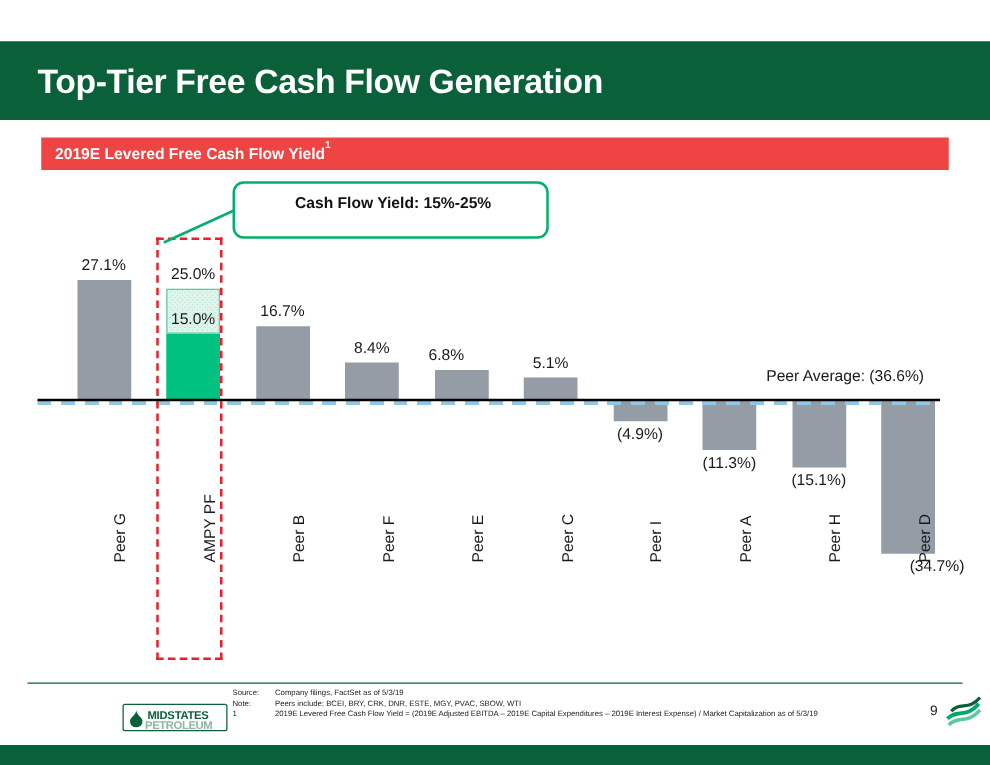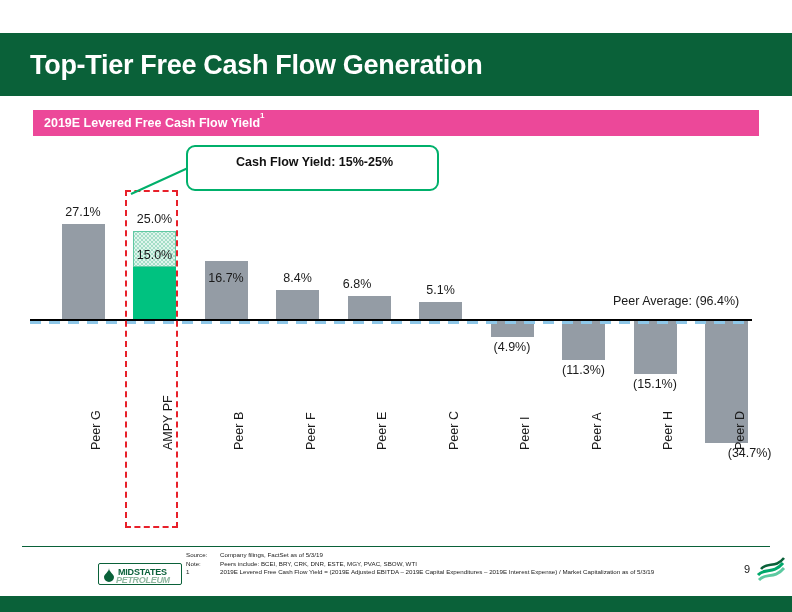--- a/index.html
+++ b/index.html
@@ -20,21 +20,21 @@
   .title-text{
     position:absolute;left:30px;top:50px;
     font-size:27px;font-weight:bold;color:#ffffff;
     letter-spacing:-0.3px;
     white-space:nowrap;
   }
 
   
   .subtitle-bar{
     position:absolute;left:33px;top:110px;width:726px;height:26px;
-    background:#ec4899;
+    background:#ef4444;
   }
   .subtitle-text{
     position:absolute;left:11px;top:5px;
     font-size:12.5px;font-weight:bold;color:#ffffff;
     white-space:nowrap;
   }
   .subtitle-text sup{font-size:8px;top:-4px;position:relative;}
 
   
   .chart{
@@ -164,21 +164,21 @@
     background:#ffffff;
     box-sizing:border-box;
   }
   .mid-drop{position:absolute;left:4px;top:4px;}
   .mid-t1{
     position:absolute;left:19px;top:2.5px;
     font-size:9px;font-weight:bold;color:#0a6139;letter-spacing:-0.2px;
   }
   .mid-t2{
     position:absolute;left:17px;top:10.5px;
-    font-size:9px;font-weight:bold;color:#8fb79f;letter-spacing:-0.3px;font-style:italic;
+    font-size:9px;font-weight:bold;color:#8fb79f;letter-spacing:-0.3px;
   }
   .foot-waves{position:absolute;left:756px;top:556px;}
 </style>
 </head>
 <body>
 
 <div class="slide">
 
   <div class="title-band"></div>
   <div class="title-text">Top-Tier Free Cash Flow Generation</div>
@@ -191,21 +191,21 @@
     <div class="plot" id="plot">
         <div class="bar" style="left: 61.5px; top: 223.659px; width: 43px; height: 96.3405px;"></div>
         <div class="bar-val" style="left: 38px; width: 90px; top: 204.659px;">27.1%</div>
         <div class="cat" style="left: 89px; top: 450px;">Peer G</div>
         <div class="bar-green-solid" style="left: 133px; top: 266.675px; width: 43px; height: 53.325px;"></div>
         <div class="bar-green-hatch" style="left: 133px; top: 231.125px; width: 43px; height: 35.55px;"></div>
         <div class="bar-val" style="left: 114.5px; top: 212.125px; width: 80px;">25.0%</div>
         <div class="bar-val-inner" style="left: 114.5px; top: 247.675px; width: 80px;">15.0%</div>
         <div class="cat" style="left: 160.5px; top: 450px;">AMPY PF</div>
         <div class="bar" style="left: 204.5px; top: 260.632px; width: 43px; height: 59.3685px;"></div>
-        <div class="bar-val" style="left: 181px; width: 90px; top: 241.631px; margin-top: 29px;">16.7%</div>
+        <div class="bar-val" style="left: 181px; width: 90px; top: 241.631px;">16.7%</div>
         <div class="cat" style="left: 232px; top: 450px;">Peer B</div>
         <div class="bar" style="left: 276px; top: 290.138px; width: 43px; height: 29.862px;"></div>
         <div class="bar-val" style="left: 252.5px; width: 90px; top: 271.138px;">8.4%</div>
         <div class="cat" style="left: 303.5px; top: 450px;">Peer F</div>
         <div class="bar" style="left: 347.5px; top: 295.826px; width: 43px; height: 24.174px;"></div>
         <div class="bar-val" style="left: 312px; width: 90px; top: 276.826px;">6.8%</div>
         <div class="cat" style="left: 375px; top: 450px;">Peer E</div>
         <div class="bar" style="left: 419px; top: 301.87px; width: 43px; height: 18.1305px;"></div>
         <div class="bar-val" style="left: 395.5px; width: 90px; top: 282.87px;">5.1%</div>
         <div class="cat" style="left: 446.5px; top: 450px;">Peer C</div>
@@ -218,21 +218,21 @@
         <div class="bar" style="left: 633.5px; top: 320px; width: 43px; height: 53.6805px;"></div>
         <div class="bar-val" style="left: 610px; width: 90px; top: 376.68px;">(15.1%)</div>
         <div class="cat" style="left: 661px; top: 450px;">Peer H</div>
         <div class="bar" style="left: 705px; top: 320px; width: 43px; height: 123.359px;"></div>
         <div class="bar-val" style="left: 681.5px; width: 90px; top: 446.358px; text-align: right;">(34.7%)</div>
         <div class="cat" style="left: 732.5px; top: 450px;">Peer D</div>
       </div>
 
     <div class="avg-line"></div>
     <div class="zero-line"></div>
-    <div class="avg-label">Peer Average: (96.4%)</div>
+    <div class="avg-label">Peer Average: (36.6%)</div>
   </div>
 
   <div class="highlight-box"></div>
 
   <svg class="callout-tail" viewBox="0 0 62 30">
     <line x1="60" y1="2" x2="3" y2="28" stroke="#00b06b" stroke-width="2"></line>
   </svg>
   <div class="callout">
     <div class="callout-text">
       <div>Cash Flow Yield: 15%-25%</div>

